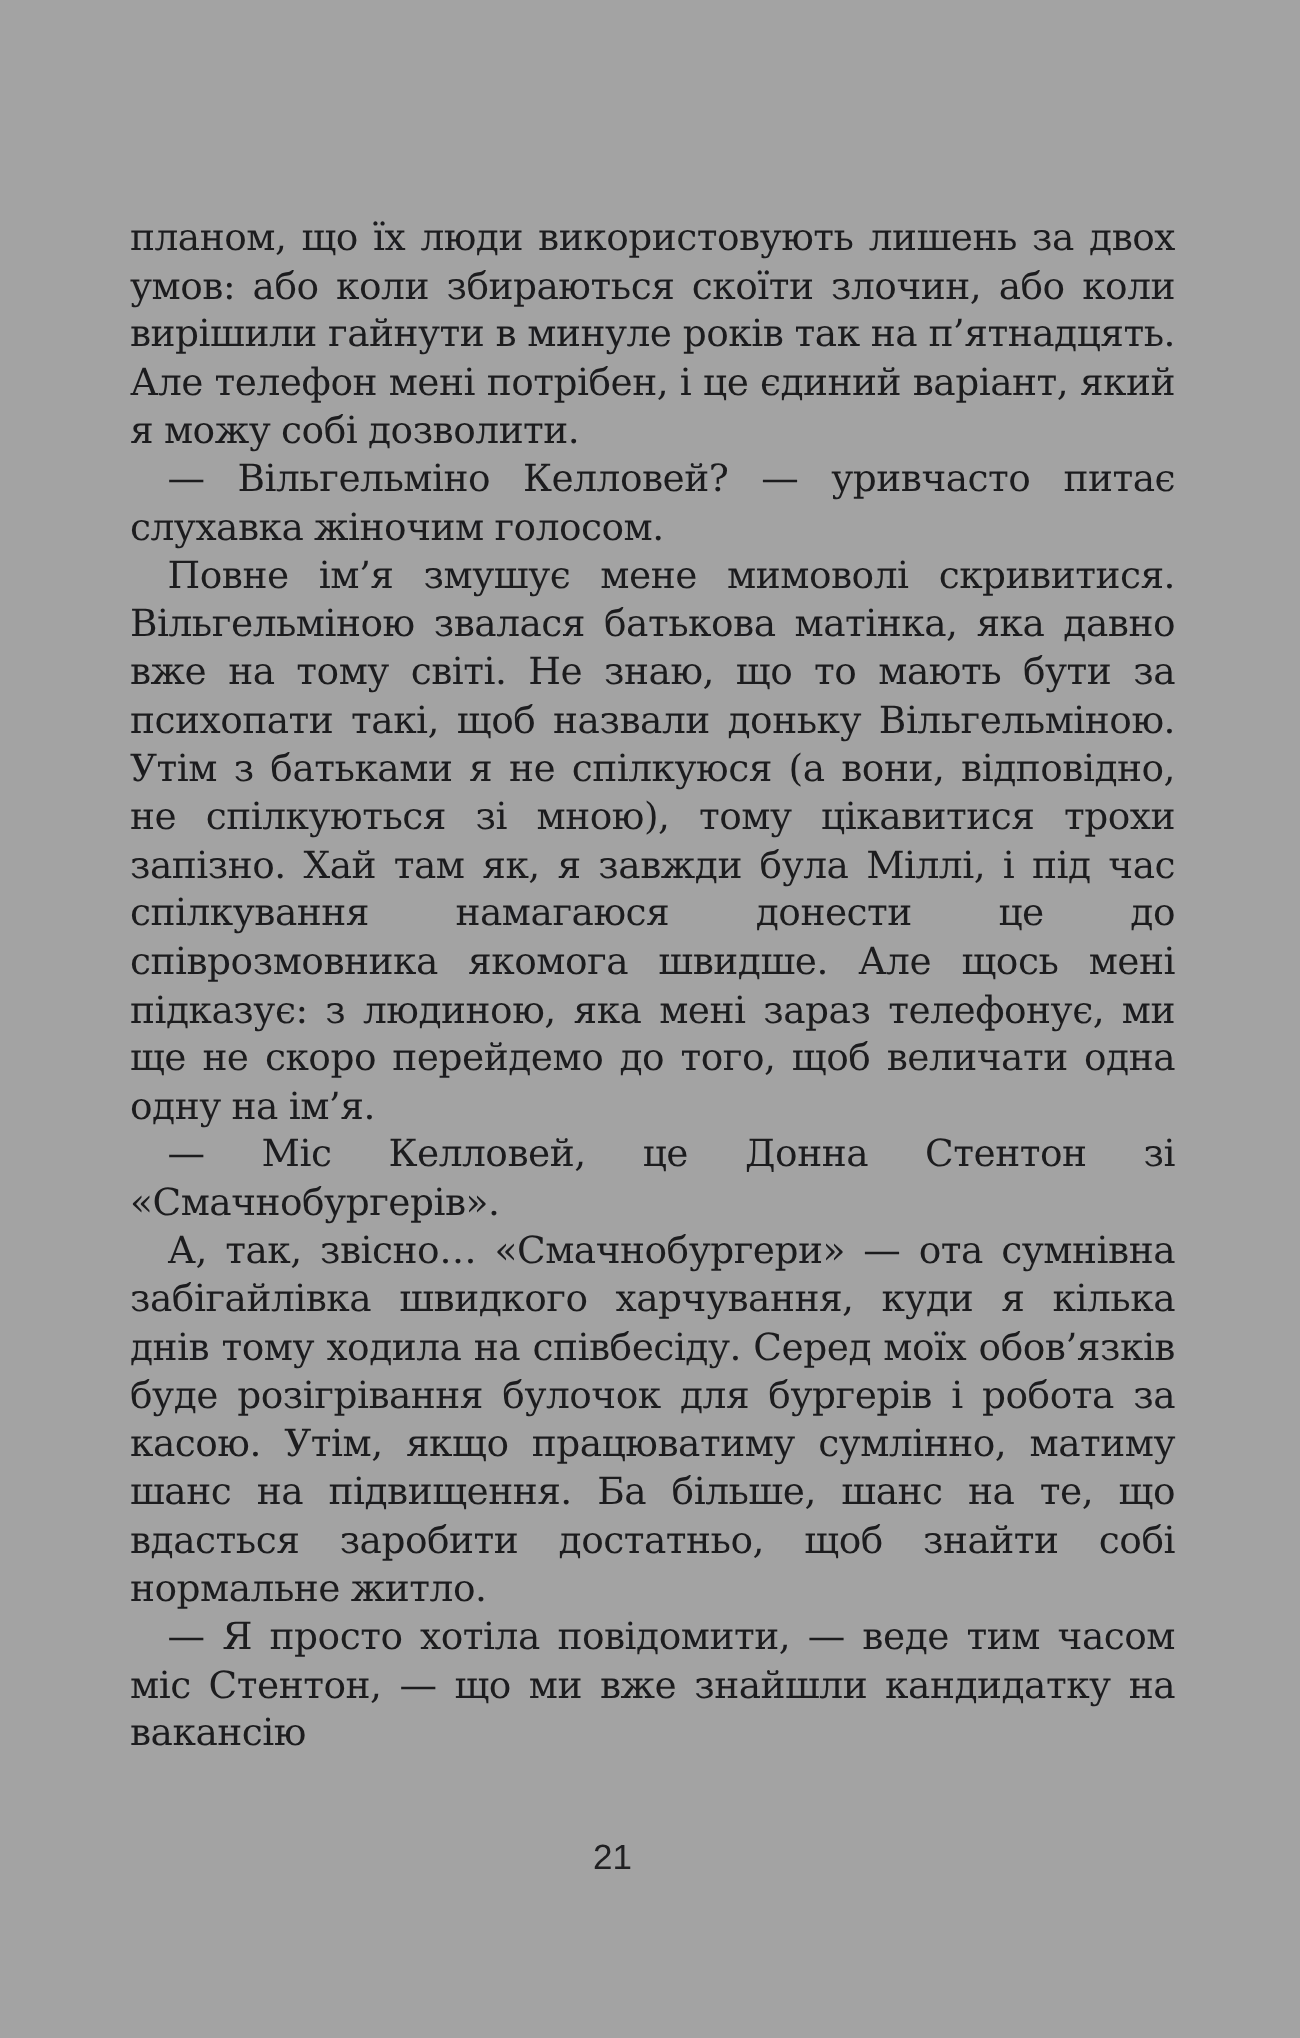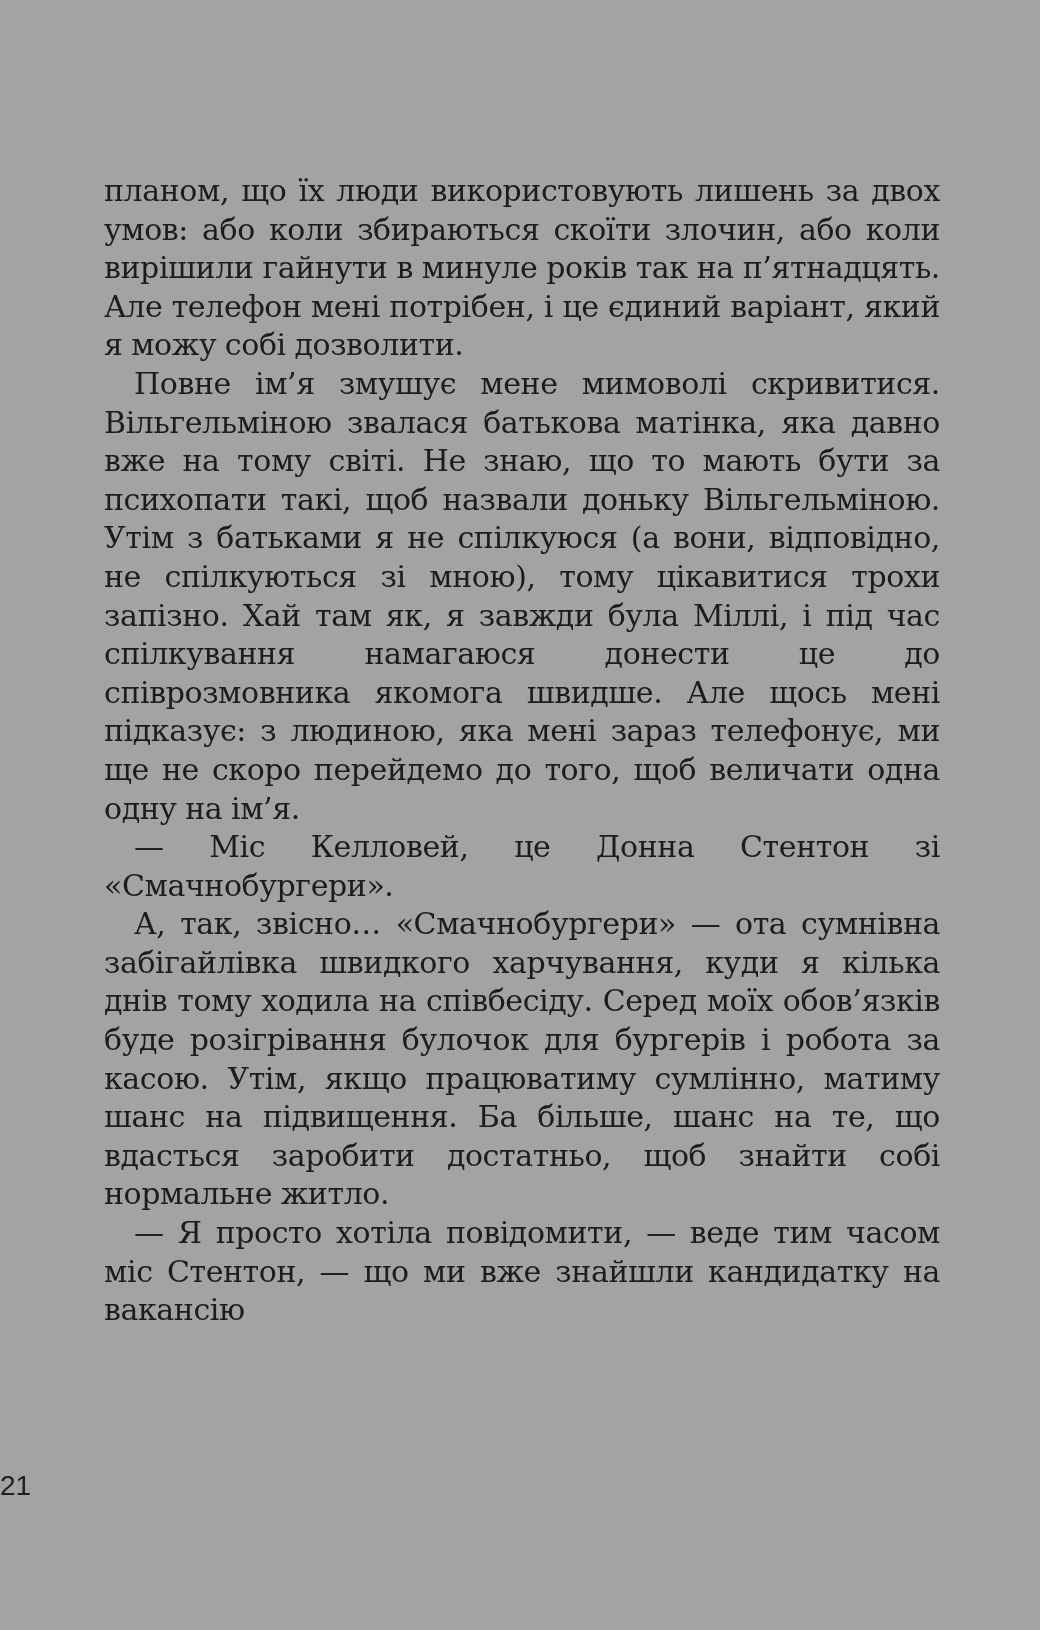--- a/index.html
+++ b/index.html
@@ -32,33 +32,34 @@
     padding: 0;
   }
   .text-block p.indent {
     text-indent: 30px;
   }
   .page-number {
     position: absolute;
     top: 1471px;
     left: 0;
     width: 980px;
-    text-align: left;
+    text-align: center;
     font-family: "Liberation Sans", "DejaVu Sans", sans-serif;
     font-size: 28px;
     font-stretch: condensed;
     color: #202022;
     line-height: 30px;
   }
 </style>
 </head>
 <body>
 
 <div class="book-page">
   <main class="text-block">
     <p>планом, що їх люди використовують лишень за двох умов: або коли збираються скоїти злочин, або коли вирішили гайнути в минуле років так на п’ятнадцять. Але телефон мені потрібен, і це єдиний варіант, який я можу собі дозволити.</p>
+    <p class="indent">— Вільгельміно Келловей? — уривчасто питає слухавка жіночим голосом.</p>
     <p class="indent">Повне ім’я змушує мене мимоволі скривитися. Вільгельміною звалася батькова матінка, яка давно вже на тому світі. Не знаю, що то мають бути за психопати такі, щоб назвали доньку Вільгельміною. Утім з батьками я не спілкуюся (а вони, відповідно, не спілкуються зі мною), тому цікавитися трохи запізно. Хай там як, я завжди була Міллі, і під час спілкування намагаюся донести це до співрозмовника якомога швидше. Але щось мені підказує: з людиною, яка мені зараз телефонує, ми ще не скоро перейдемо до того, щоб величати одна одну на ім’я.</p>
-    <p class="indent">— Міс Келловей, це Донна Стентон зі «Смачнобургери».</p>
+    <p class="indent">— Міс Келловей, це Донна Стентон зі «Смачнобургерів».</p>
     <p class="indent">А, так, звісно… «Смачнобургери» — ота сумнівна забігайлівка швидкого харчування, куди я кілька днів тому ходила на співбесіду. Серед моїх обов’язків буде розігрівання булочок для бургерів і робота за касою. Утім, якщо працюватиму сумлінно, матиму шанс на підвищення. Ба більше, шанс на те, що вдасться заробити достатньо, щоб знайти собі нормальне житло.</p>
     <p class="indent">— Я просто хотіла повідомити, — веде тим часом міс Стентон, — що ми вже знайшли кандидатку на вакансію</p>
   </main>
   <footer class="page-number">21</footer>
 </div>
 
 </body></html>

